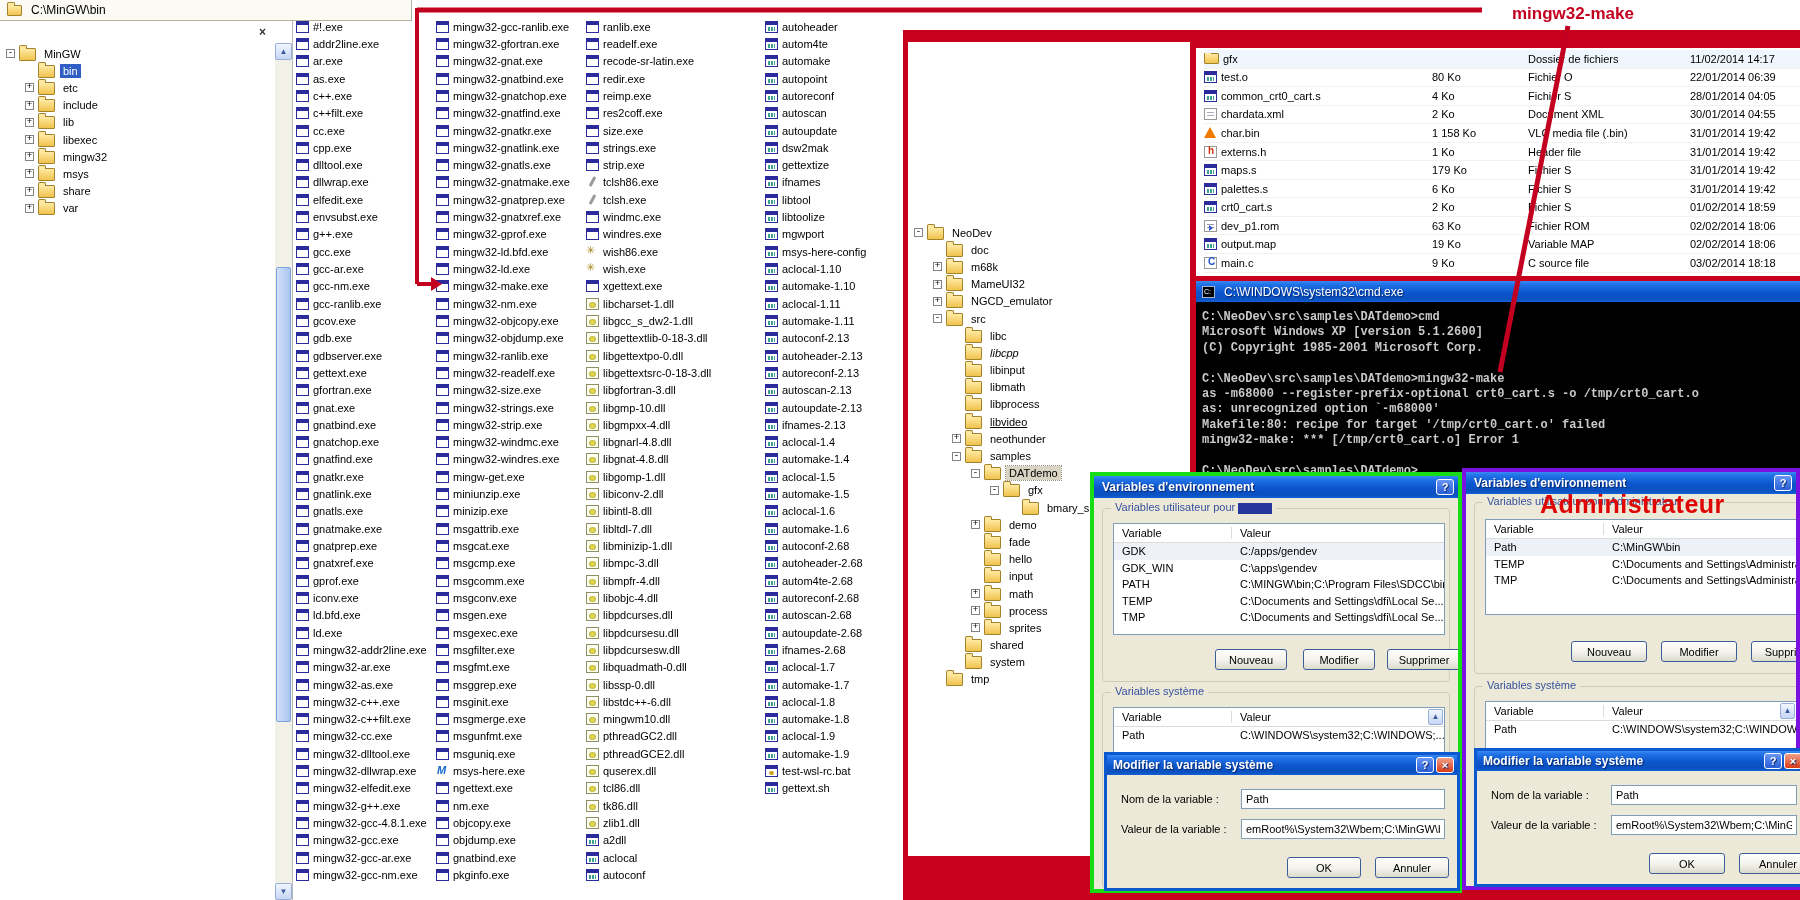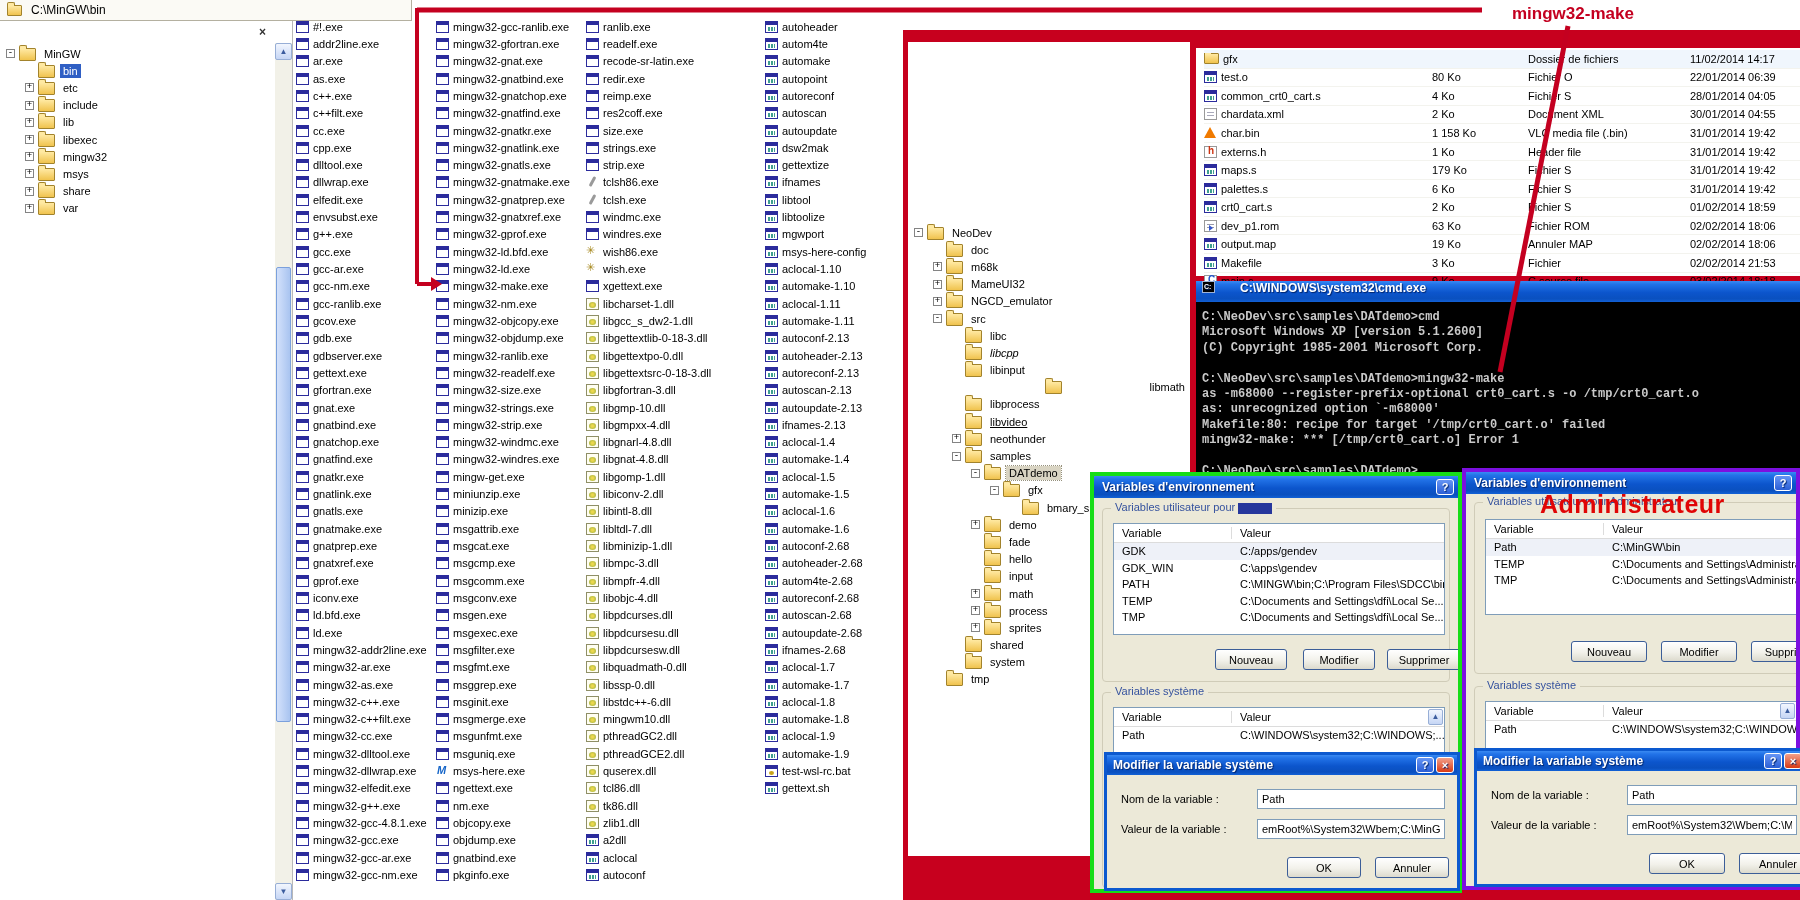--- a/index.html
+++ b/index.html
@@ -93,22 +93,22 @@
   .drow{display:flex;align-items:center;height:17.55px;border-bottom:1px solid #f3f3ee;white-space:nowrap;}
   .drow.hl{background:#f0f6fd;}
   .dname{width:228px;display:flex;align-items:center;overflow:hidden;}
   .dsize{width:82px;text-align:left;padding-right:14px;}
   .dtype{width:162px;}
   .ddate{width:108px;}
 
   
   .cmdwin{position:absolute;left:1196px;top:281px;width:604px;height:201px;background:#000;}
   .cmdtbar{height:21px;background:linear-gradient(180deg,#3a8af2 0%,#2273e8 15%,#0c55cc 55%,#0a50bf 85%,#1261d6 100%);
-           display:flex;align-items:flex-start;color:#fff;font-weight:bold;font-size:12px;padding:0 6px;
-           text-shadow:1px 1px 1px #00246b;gap:16px;}
+           display:flex;align-items:center;color:#fff;font-weight:normal;font-size:12px;padding:0 6px;
+           text-shadow:1px 1px 1px #00246b;}
   .cmdbody{padding:8px 6px 0 6px;font-family:"Liberation Mono",monospace;font-size:12px;line-height:15.4px;
            color:#c9c9c9;white-space:pre;font-weight:bold;}
 
   
   .dlg{position:absolute;box-sizing:border-box;background:#ece9d8;overflow:hidden;}
   .dlg-green{left:1090px;top:472px;width:372px;height:421px;border:4px solid #17dd17;}
   .dlg-purple{left:1462px;top:468px;width:338px;height:422px;border:4px solid #7c10e0;}
   .tbar{height:22px;background:linear-gradient(180deg,#3a8af2 0%,#2273e8 15%,#0c55cc 55%,#0a50bf 85%,#1261d6 100%);
         display:flex;align-items:center;color:#fff;font-weight:bold;font-size:12px;padding:0 4px 0 8px;
         text-shadow:1px 1px 1px #00246b;}
@@ -132,21 +132,21 @@
          color:#3b5c9e;font-size:8px;text-align:center;line-height:14px;}
   .btn{position:absolute;height:21px;box-sizing:border-box;border:1px solid #3c5e98;border-radius:3px;
        background:linear-gradient(180deg,#ffffff,#f2f1ea 55%,#dcdacd);font-size:11px;
        display:flex;align-items:center;justify-content:center;font-family:"Liberation Sans",sans-serif;}
 
   .modal{position:absolute;box-sizing:border-box;background:#ece9d8;border:3px solid #0c59cf;overflow:hidden;}
   .mtbar{height:20px;background:linear-gradient(180deg,#3a8af2 0%,#2273e8 15%,#0c55cc 55%,#0a50bf 85%,#1261d6 100%);
          display:flex;align-items:center;color:#fff;font-weight:bold;font-size:12px;padding:0 3px 0 6px;
          text-shadow:1px 1px 1px #00246b;}
   .mrow{position:absolute;left:14px;right:12px;display:flex;align-items:center;}
-  .mlabel{width:136px;flex:none;}
+  .mlabel{width:120px;flex:none;}
   .minp{flex:1;height:20px;box-sizing:border-box;background:#fff;border:1px solid #7f9db9;
         font:11px "Liberation Sans",sans-serif;padding:0 4px;color:#000;}
 
   
   .annot{position:absolute;left:0;top:0;width:1800px;height:900px;pointer-events:none;z-index:40;}
   .makelabel{position:absolute;left:1512px;top:4px;font-size:17px;font-weight:bold;color:#c40020;z-index:45;}
   .adminlabel{position:absolute;left:1540px;top:490px;font-size:25px;font-weight:bold;color:#e00505;z-index:45;
               letter-spacing:0.5px;}
   .z5{z-index:5;} .z10{z-index:10;} .z20{z-index:20;} .z30{z-index:30;}
 </style>
@@ -1054,21 +1054,21 @@
         <div class="trow" style="padding-left: 38px; font-style: italic;">
           <span class="noexp"></span>
           <span class="fold"></span>
           <span class="tlabel">libcpp</span>
         </div>
         <div class="trow" style="padding-left: 38px;">
           <span class="noexp"></span>
           <span class="fold"></span>
           <span class="tlabel">libinput</span>
         </div>
-        <div class="trow" style="padding-left: 38px; justify-content: space-between;">
+        <div class="trow" style="padding-left: 38px;">
           <span class="noexp"></span>
           <span class="fold"></span>
           <span class="tlabel">libmath</span>
         </div>
         <div class="trow" style="padding-left: 38px;">
           <span class="noexp"></span>
           <span class="fold"></span>
           <span class="tlabel">libprocess</span>
         </div>
         <div class="trow" style="padding-left: 38px; text-decoration: underline;">
@@ -1244,31 +1244,22 @@
         <div class="dsize">63 Ko</div>
         <div class="dtype">Fichier ROM</div>
         <div class="ddate">02/02/2014 18:06</div>
       </div>
       <div class="drow">
         <div class="dname">
           <span class="ic ic-script"></span>
           <span>output.map</span>
         </div>
         <div class="dsize">19 Ko</div>
-        <div class="dtype">Annuler MAP</div>
+        <div class="dtype">Variable MAP</div>
         <div class="ddate">02/02/2014 18:06</div>
-      </div>
-      <div class="drow">
-        <div class="dname">
-          <span class="ic ic-script"></span>
-          <span>Makefile</span>
-        </div>
-        <div class="dsize">3 Ko</div>
-        <div class="dtype">Fichier</div>
-        <div class="ddate">02/02/2014 21:53</div>
       </div>
       <div class="drow">
         <div class="dname">
           <span class="ic ic-c"></span>
           <span>main.c</span>
         </div>
         <div class="dsize">9 Ko</div>
         <div class="dtype">C source file</div>
         <div class="ddate">03/02/2014 18:18</div>
       </div>

